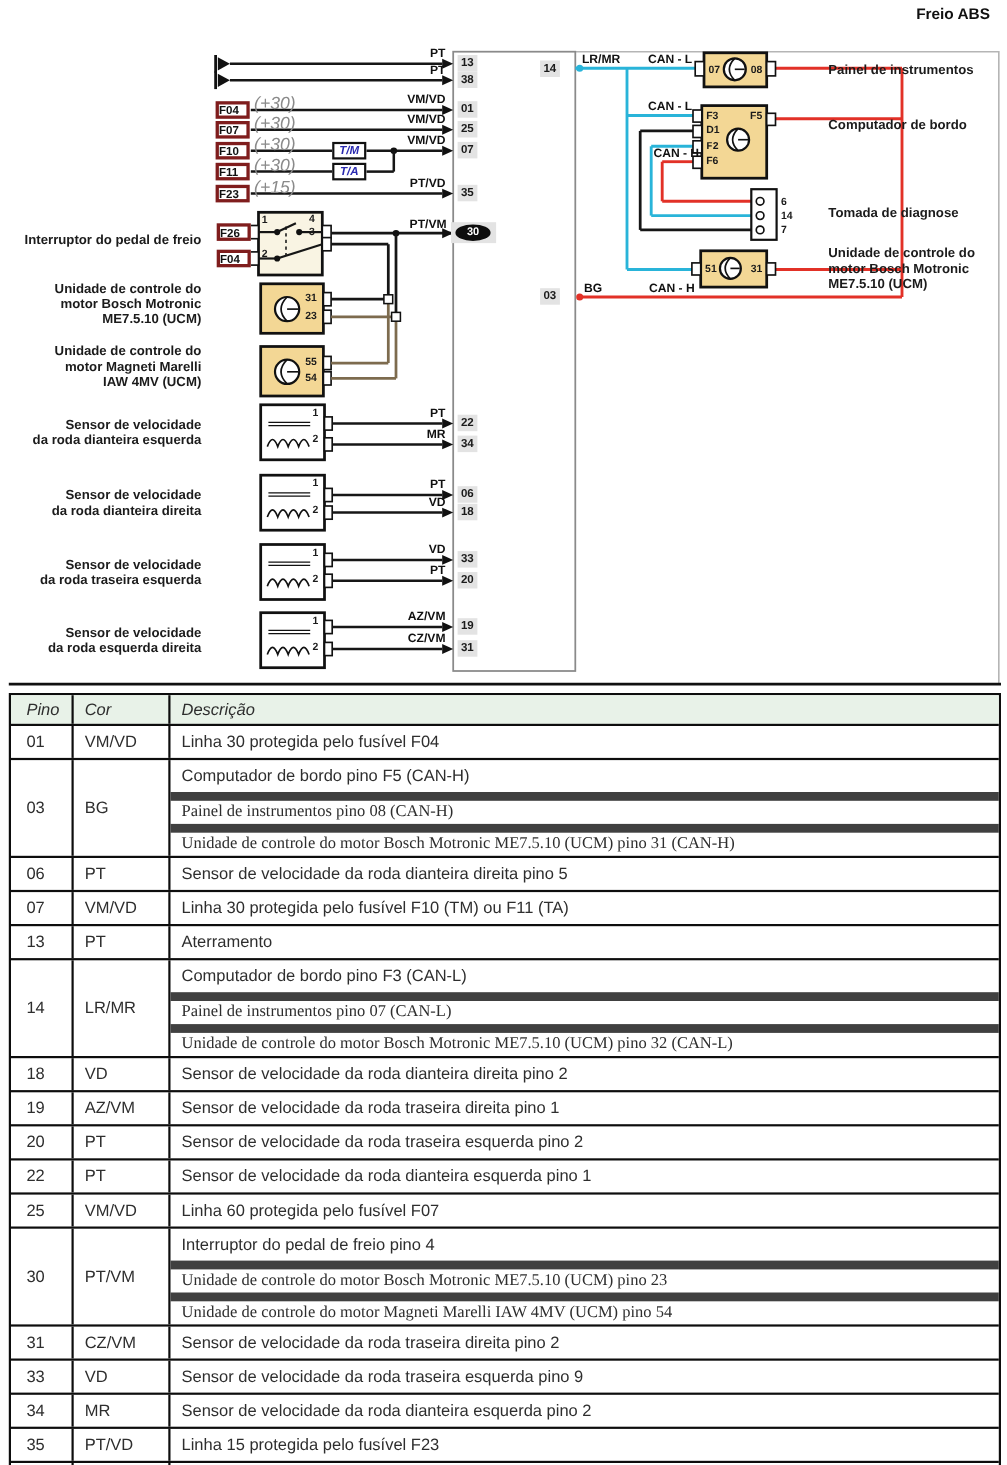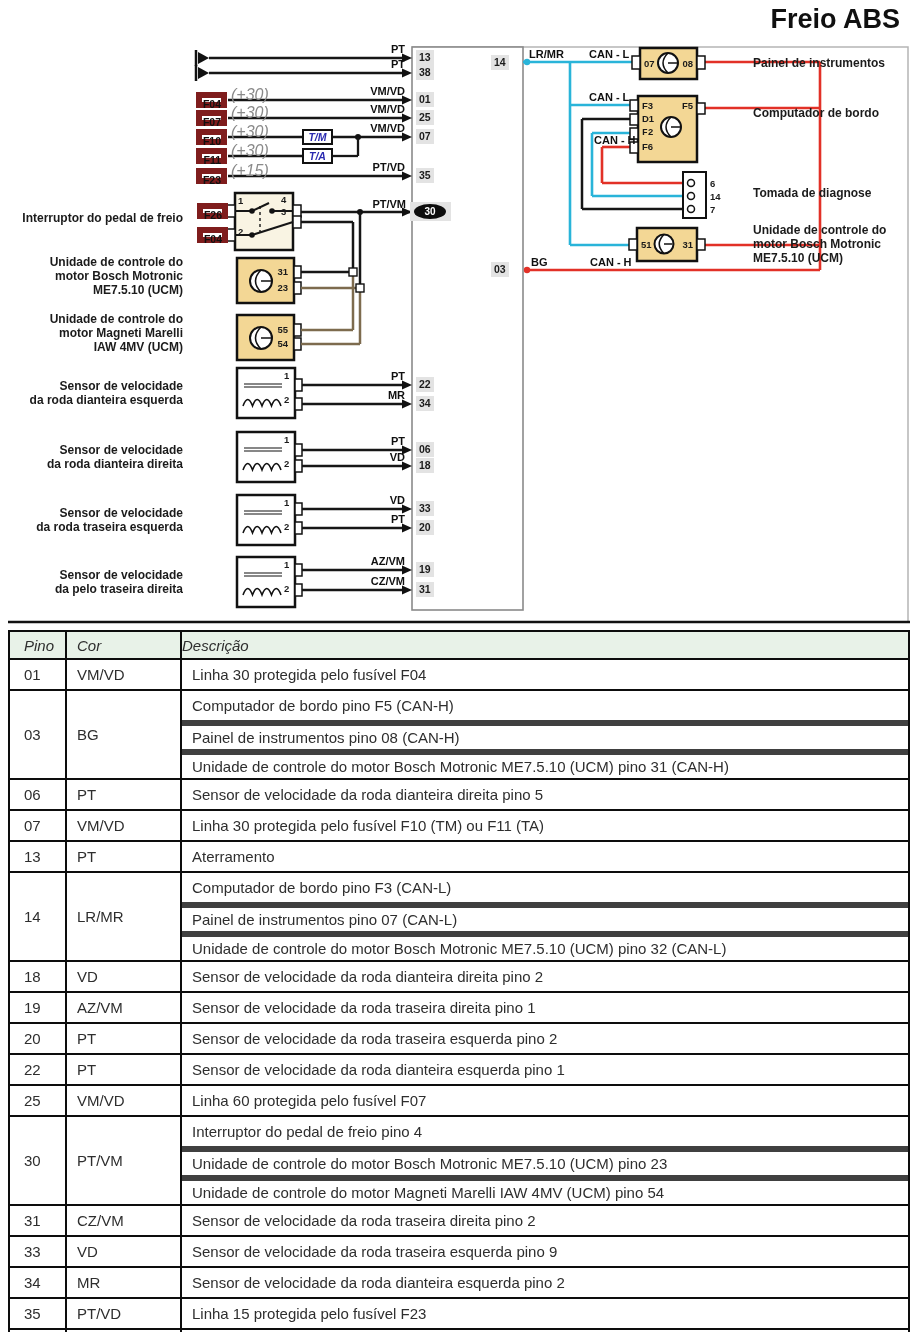--- a/index.html
+++ b/index.html
@@ -1,49 +1,49 @@
 <!DOCTYPE html>
 <html><head>
 <meta charset="utf-8">
 <style>
   html,body{margin:0;padding:0;background:#fff;}
   #stage{position:relative;width:915px;height:1332px;background:#fff;
          font-family:"Liberation Sans",sans-serif;overflow:hidden;}
   #dsvg{position:absolute;left:0;top:0;}
   .title{position:absolute;left:760px;top:4px;width:140px;text-align:right;
-         font-weight:bold;font-size:27px;color:#101010;}
+         font-weight:bold;font-size:14px;color:#101010;}
   .lbl{position:absolute;font-weight:bold;font-size:12px;color:#1b1b1b;line-height:14px;}
   .r{text-align:right;}
   .wlbl{position:absolute;font-weight:bold;font-size:11px;color:#101010;}
   .pinlbl{position:absolute;font-weight:bold;font-size:9.5px;color:#1b1b1b;}
   .pinbadge{position:absolute;background:#e3e3e3;font-weight:bold;font-size:10.5px;
             color:#1b1b1b;height:15px;line-height:15px;padding:0 3px;}
-  .fusebox{position:absolute;width:31px;height:16px;border:6px solid #7f1d1d;background:#fff;
-           font-weight:bold;font-size:10.5px;text-align:right;line-height:12px;
+  .fusebox{position:absolute;width:31px;height:16px;border:3px solid #7f1d1d;background:#fff;
+           font-weight:bold;font-size:10.5px;text-align:left;line-height:12px;
            box-sizing:border-box;color:#111;}
   .relaybox{position:absolute;width:31px;height:16px;border:2px solid #111;background:#fff;
            font-weight:bold;font-style:italic;font-size:10.5px;text-align:center;line-height:12px;
            box-sizing:border-box;color:#2a2ab0;}
   .linelbl{position:absolute;font-style:italic;font-size:16px;color:#8a8a8a;}
   .badge30bg{position:absolute;left:410px;top:202px;width:41px;height:19px;background:#e3e3e3;}
   .oval30{position:absolute;left:414px;top:204px;width:32px;height:15px;background:#0d0d0d;
           color:#fff;border-radius:50%;font-weight:bold;font-size:10px;text-align:center;
           line-height:15px;}
   
   .tbl{position:absolute;left:8px;top:630px;width:902px;box-sizing:border-box;
        border:2.5px solid #0d0d0d;background:#fff;color:#2e2e2e;font-size:15px;}
   .thead{display:flex;height:26px;background:#e8f2e8;font-style:italic;}
   .trow{display:flex;border-top:2px solid #0d0d0d;}
   .cp{width:57px;border-right:2px solid #0d0d0d;display:flex;align-items:center;
       padding-left:14px;box-sizing:border-box;flex:none;}
-  .cc{width:115px;border-right:2px solid #0d0d0d;display:flex;align-items:center;
+  .cc{width:88px;border-right:2px solid #0d0d0d;display:flex;align-items:center;
       padding-left:10px;box-sizing:border-box;flex:none;}
   .cd{flex:1;display:flex;flex-direction:column;}
   .dl{height:29px;display:flex;align-items:center;padding-left:10px;box-sizing:border-box;}
-  .dl + .dl{border-top:6px solid #404040;}
+  .dl + .dl{border-top:8px solid #404040;font-family:Liberation Serif, serif;}
   .hc{display:flex;align-items:center;}
 </style>
 </head>
 <body>
 
 <div id="stage">
 
   <svg id="dsvg" width="915" height="630">
 
     <path d="M412,47 H908 V621" fill="none" stroke="#b5b5b5" stroke-width="1.5"></path>
@@ -264,21 +264,21 @@
   <div class="pinlbl" style="left:641px;top:239px;">51</div>
   <div class="pinlbl r" style="left:676px;top:239px;width:17px;">31</div>
   <div class="lbl" style="left:753px;top:223px;">Unidade de controle do</div>
   <div class="lbl" style="left:753px;top:237px;">motor Bosch Motronic</div>
   <div class="lbl" style="left:753px;top:251px;">ME7.5.10 (UCM)</div>
 
   <div class="tbl">
     <div class="thead">
       <div class="cp hc">Pino</div>
       <div class="cc hc">Cor</div>
-      <div class="hc" style="flex:1;padding-left:0;">Descrição</div>
+      <div class="hc" style="flex:1;padding-left:10px;">Descrição</div>
     </div>
     <div id="trows">
         <div class="trow">
           <div class="cp">01</div>
           <div class="cc">VM/VD</div>
           <div class="cd">
             <div class="dl">Linha 30 protegida pelo fusível F04</div>
           </div>
         </div>
         <div class="trow">
@@ -449,14 +449,14 @@
     <div class="wlbl r" style="left: 328px; top: 513px; width: 77px;">PT</div>
     <div class="lbl r" style="left: 12px; top: 506px; width: 171px;">Sensor de velocidade</div>
     <div class="lbl r" style="left: 12px; top: 520px; width: 171px;">da roda traseira esquerda</div>
     <div class="pinlbl" style="left: 284px; top: 559px;">1</div>
     <div class="pinlbl" style="left: 284px; top: 583px;">2</div>
     <div class="pinbadge" style="left: 416px; top: 562px;">19</div>
     <div class="pinbadge" style="left: 416px; top: 582px;">31</div>
     <div class="wlbl r" style="left: 328px; top: 555px; width: 77px;">AZ/VM</div>
     <div class="wlbl r" style="left: 328px; top: 575px; width: 77px;">CZ/VM</div>
     <div class="lbl r" style="left: 12px; top: 568px; width: 171px;">Sensor de velocidade</div>
-    <div class="lbl r" style="left: 12px; top: 582px; width: 171px;">da pelo traseira direita</div>
+    <div class="lbl r" style="left: 12px; top: 582px; width: 171px;">da roda esquerda direita</div>
   </div>
 
 </body></html>

